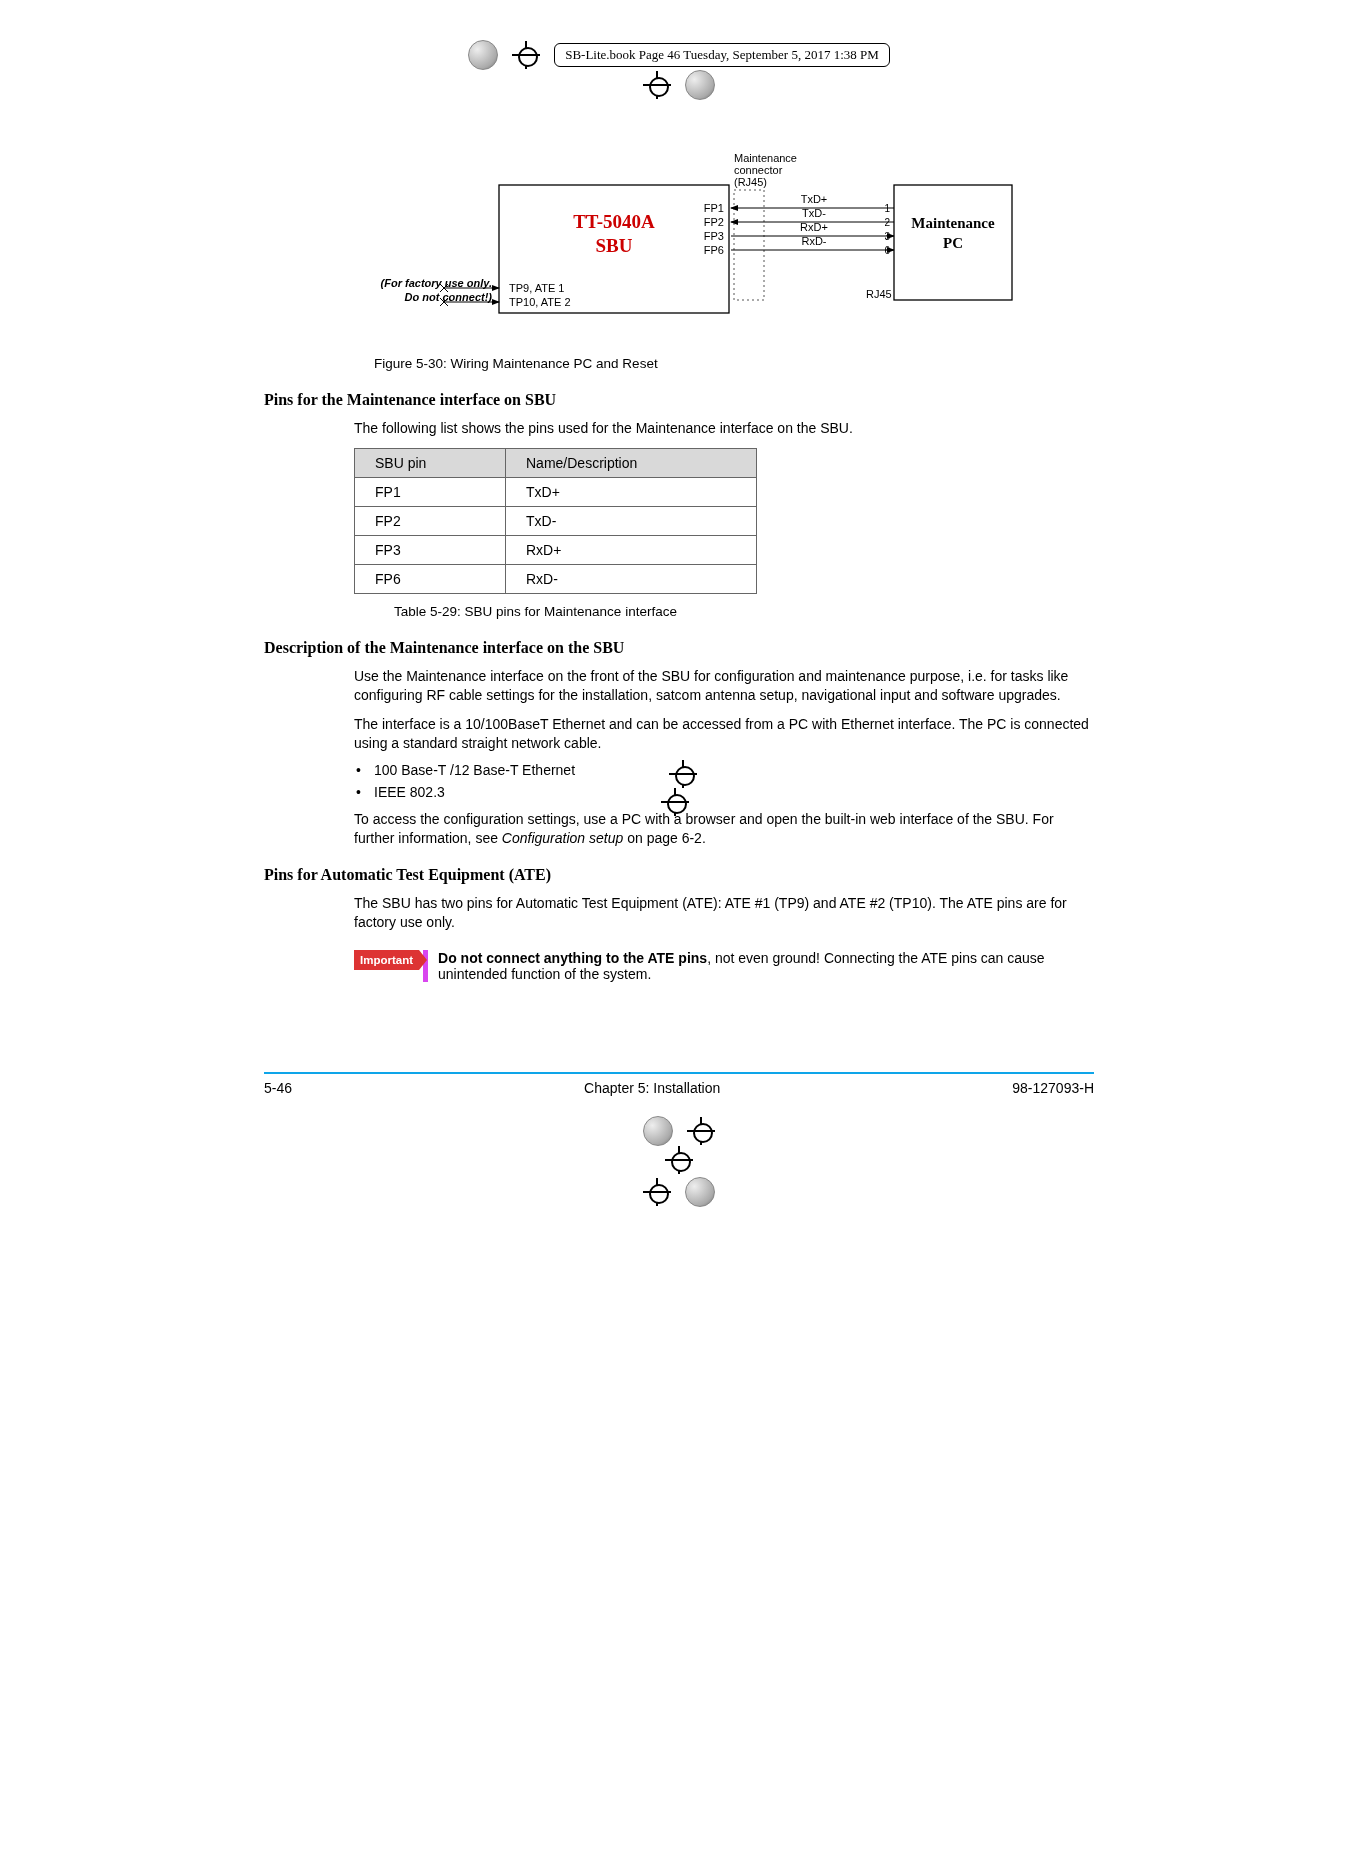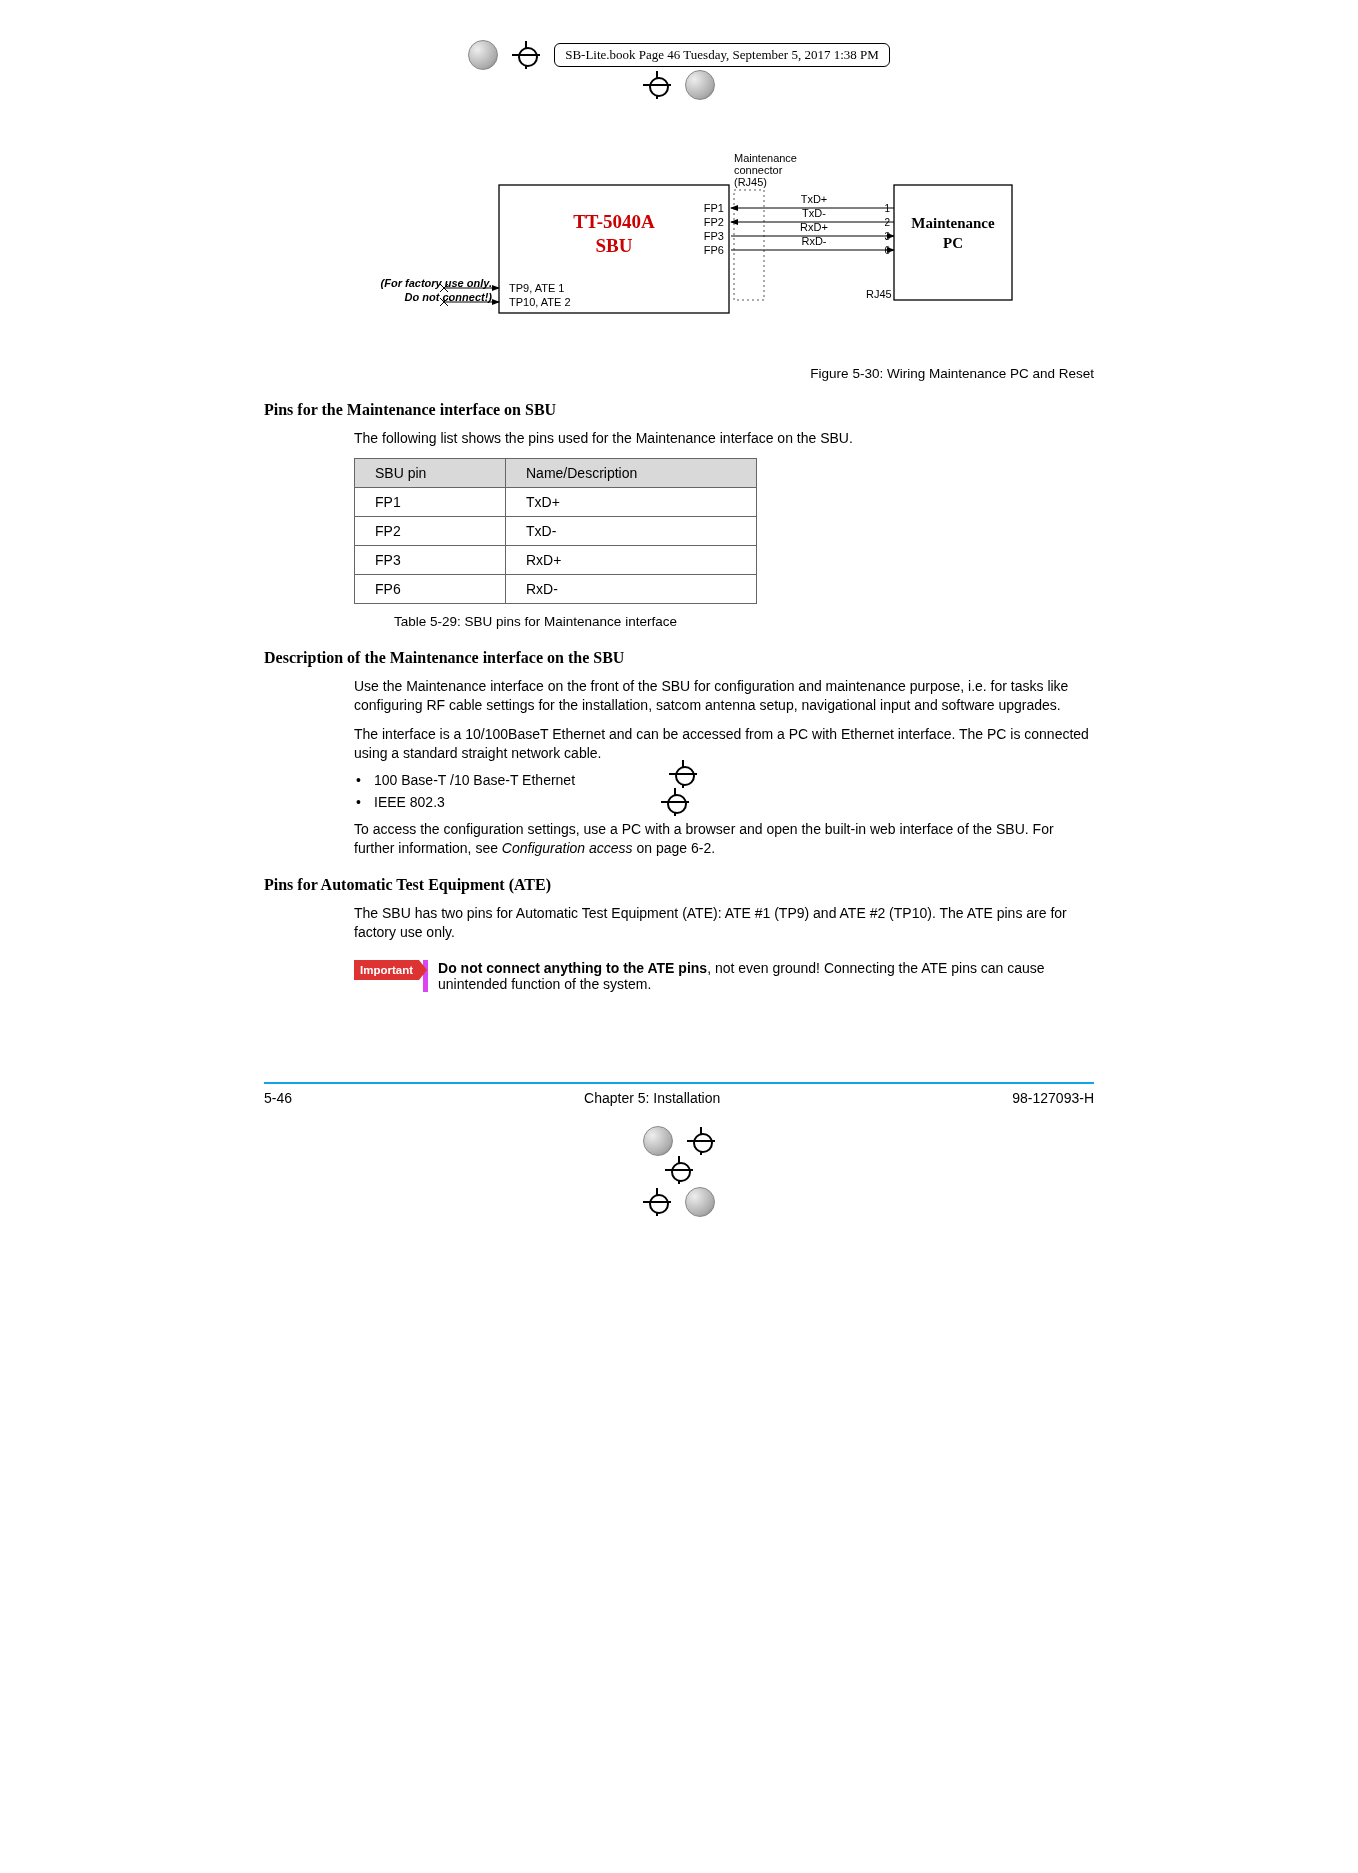--- a/index.html
+++ b/index.html
@@ -66,23 +66,23 @@
   font-size: 14px;
   border-bottom: 1px solid #000;
   padding-bottom: 4px;
   margin-bottom: 30px;
 }
 .figure-wrap {
   margin: 10px 0 20px 110px;
 }
 svg.diagram { display:block; }
 .caption {
-  text-align: right;
+  text-align: left;
   font-size: 13.5px;
-  margin-top: 16px;
+  margin-top: 6px;
 }
 h3.section {
   font-family: Liberation Serif, serif;
   font-weight: bold;
   font-size: 16px;
   margin: 18px 0 10px 0;
 }
 .body-indent {
   margin-left: 90px;
 }
@@ -267,25 +267,25 @@
       </tbody>
         </table>
       <div class="table-caption">Table 5-29: SBU pins for Maintenance interface</div>
     </div>
 
     <h3 class="section">Description of the Maintenance interface on the SBU</h3>
     <div class="body-indent">
       <p>Use the Maintenance interface on the front of the SBU for configuration and maintenance purpose, i.e. for tasks like configuring RF cable settings for the installation, satcom antenna setup, navigational input and software upgrades.</p>
       <p>The interface is a 10/100BaseT Ethernet and can be accessed from a PC with Ethernet interface. The PC is connected using a standard straight network cable.</p>
       <ul class="bullets">
-        <li>100 Base-T /10 Base-T Ethernet</li>
+        <li>100 Base-T /12 Base-T Ethernet</li>
         <li>IEEE 802.3</li>
       </ul>
       <p>
-        <span>To access the configuration settings, use a PC with a browser and open the built-in web interface of the SBU. For further information, see </span><span class="italic">Configuration access</span><span> on page 6-2.</span>
+        <span>To access the configuration settings, use a PC with a browser and open the built-in web interface of the SBU. For further information, see </span><span class="italic">Configuration setup</span><span> on page 6-2.</span>
       </p>
     </div>
 
     <h3 class="section">Pins for Automatic Test Equipment (ATE)</h3>
     <div class="body-indent">
       <p>The SBU has two pins for Automatic Test Equipment (ATE): ATE #1 (TP9) and ATE #2 (TP10). The ATE pins are for factory use only.</p>
 
       <div class="important-block">
         <div class="important-tag">Important</div>
         <div class="important-text">

